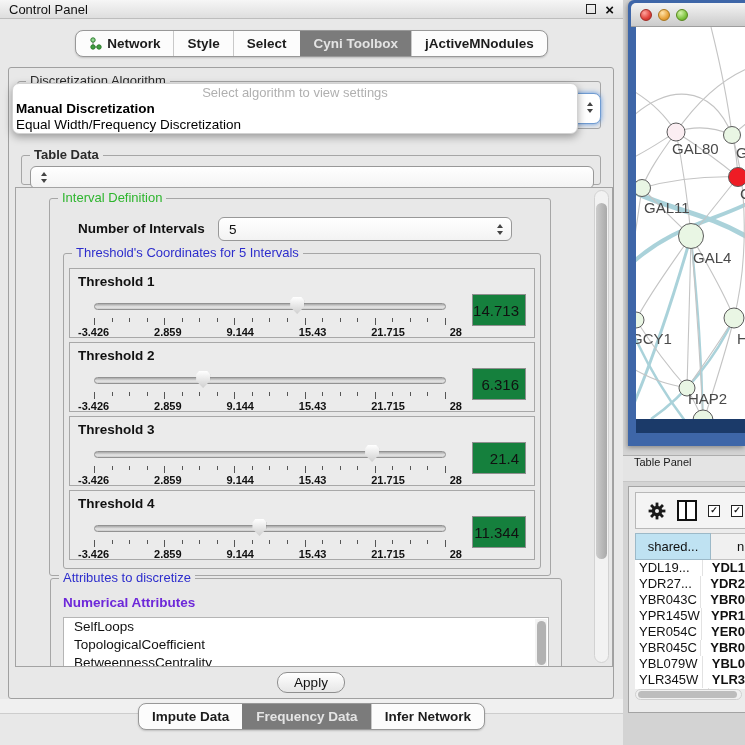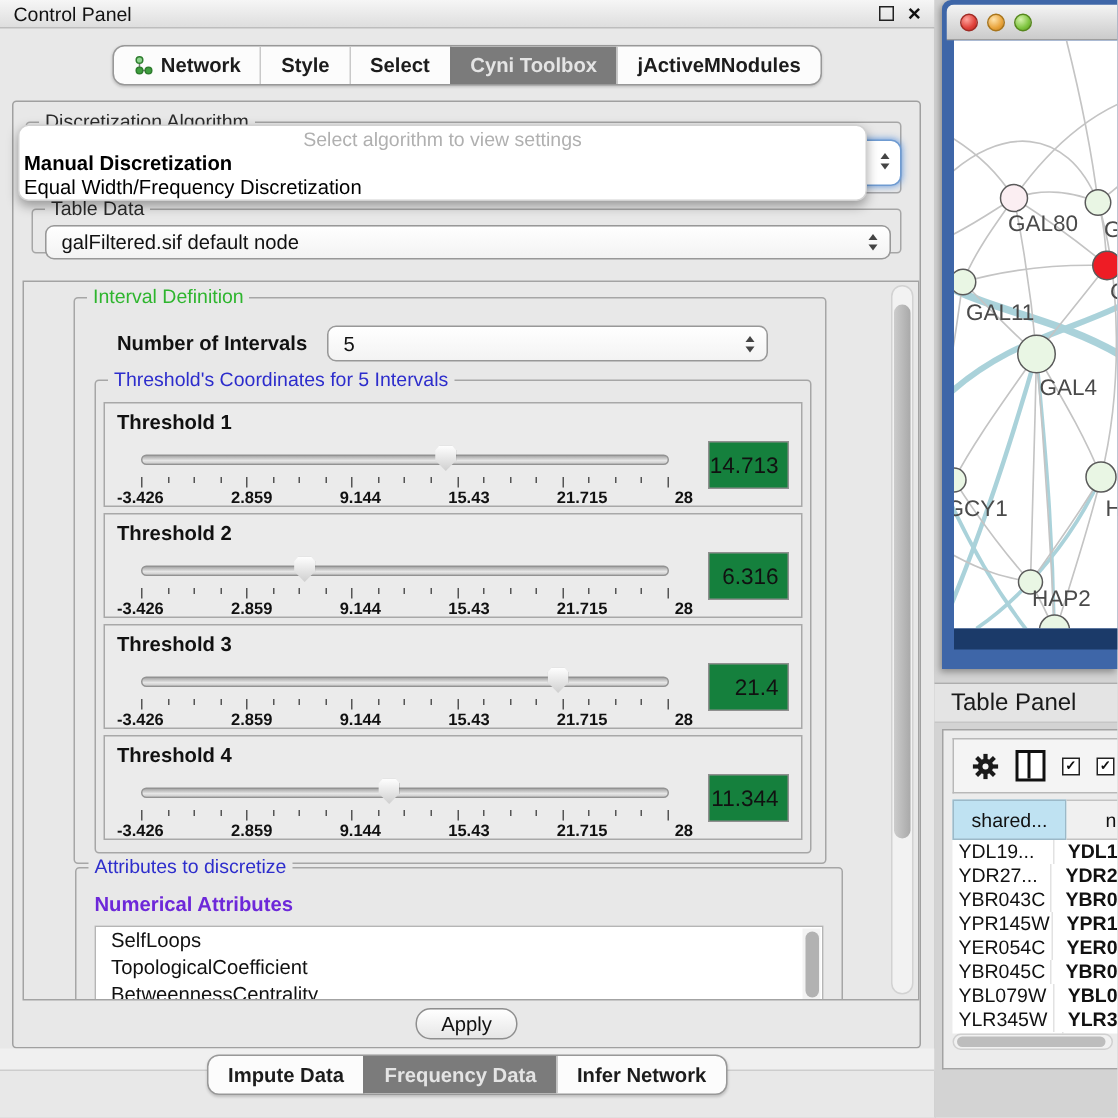--- a/index.html
+++ b/index.html
@@ -102,22 +102,22 @@
        background:linear-gradient(#f4f4f4,#cbcbcb);border-radius:5px 0 0 0;
        border-bottom:1px solid #9e9e9e;display:flex;align-items:center;gap:6px;padding-left:9px;box-sizing:border-box;}
   .light{width:12px;height:12px;border-radius:50%;box-sizing:border-box;}
   .light.red{background:radial-gradient(circle at 35% 30%,#ffa49d,#e0413a 60%,#b02c26);border:1px solid #9f2a24;}
   .light.yellow{background:radial-gradient(circle at 35% 30%,#ffe3aa,#e8a33b 60%,#c07d1e);border:1px solid #a8751c;}
   .light.green{background:radial-gradient(circle at 35% 30%,#d5f2ab,#7ec43f 60%,#59941f);border:1px solid #56871c;}
   .nw-canvas{position:absolute;left:8px;top:27px;width:109px;height:392px;background:#fff;overflow:hidden;}
   .nw-bottomband{position:absolute;left:8px;top:419px;width:109px;height:14px;background:#1b3a69;}
   .nlabel{font-family:"Liberation Sans",sans-serif;font-size:15px;fill:#4a4a4a;}
   #tp-header{position:absolute;left:0;top:455px;width:122px;height:27px;background:#e4e4e4;
-       border-top:1px solid #adadad;border-bottom:1px solid #c6c6c6;font-size:16px;color:#1a1a1a;
-       display:flex;align-items:center;padding-left:11px;box-sizing:border-box;}
+       border-top:1px solid #adadad;border-bottom:1px solid #c6c6c6;font-size:11px;color:#1a1a1a;
+       display:flex;align-items:flex-start;padding-left:11px;box-sizing:border-box;}
   #tp-box{position:absolute;left:5px;top:486px;width:117px;height:227px;background:#ececec;
        border:1px solid #a3a3a3;border-right:none;box-sizing:border-box;}
   .tp-toolbar{position:absolute;left:6px;top:5px;right:0;height:37px;background:#f4f4f4;
        border:1px solid #b8b8b8;border-right:none;display:flex;align-items:center;gap:11px;
        padding-left:12px;box-sizing:border-box;}
   .cols-icon{width:16px;height:17px;border:2px solid #111;background:#fff;position:relative;display:inline-block;}
   .cols-icon::after{content:"";position:absolute;left:6px;top:0;width:2px;height:100%;background:#111;}
   .chk{width:10px;height:10px;border:1.5px solid #222;display:inline-flex;align-items:center;
        justify-content:center;font-size:9px;font-weight:bold;color:#111;background:#fff;line-height:9px;}
   .tp-header-row{position:absolute;left:6px;top:46px;right:0;height:27px;display:flex;}
@@ -179,24 +179,23 @@
     <div class="tbox" id="algo-box" style="left:8px;top:13px;width:584px;height:48px;">
       <span class="box-title">Discretization Algorithm</span>
     </div>
     <div id="algo-combo">
       <span class="spinner">
         <span class="arr-up" style="border-left-width:3px;border-right-width:3px;border-bottom-width:4px;"></span>
         <span class="arr-down" style="border-left-width:3px;border-right-width:3px;border-top-width:4px;"></span>
       </span>
     </div>
 
-    <div class="tbox" id="tabledata-box" style="left:12px;top:71px;width:580px;height:30px;">
+    <div class="tbox" id="tabledata-box" style="left:12px;top:87px;width:580px;height:30px;font-weight:bold;">
       <span class="box-title">Table Data</span>
       <div class="combo" style="position:absolute;left:8px;top:10px;width:564px;height:23px;">
-        <span class="val">galFiltered.sif default node</span>
         <span class="spinner">
           <span class="arr-up" style="border-left-width:3px;border-right-width:3px;border-bottom-width:4px;"></span>
           <span class="arr-down" style="border-left-width:3px;border-right-width:3px;border-top-width:4px;"></span>
         </span>
       </div>
     </div>
 
     <div id="settings-panel">
       <div class="tbox" id="interval-box">
         <span class="box-title green">Interval Definition</span>

